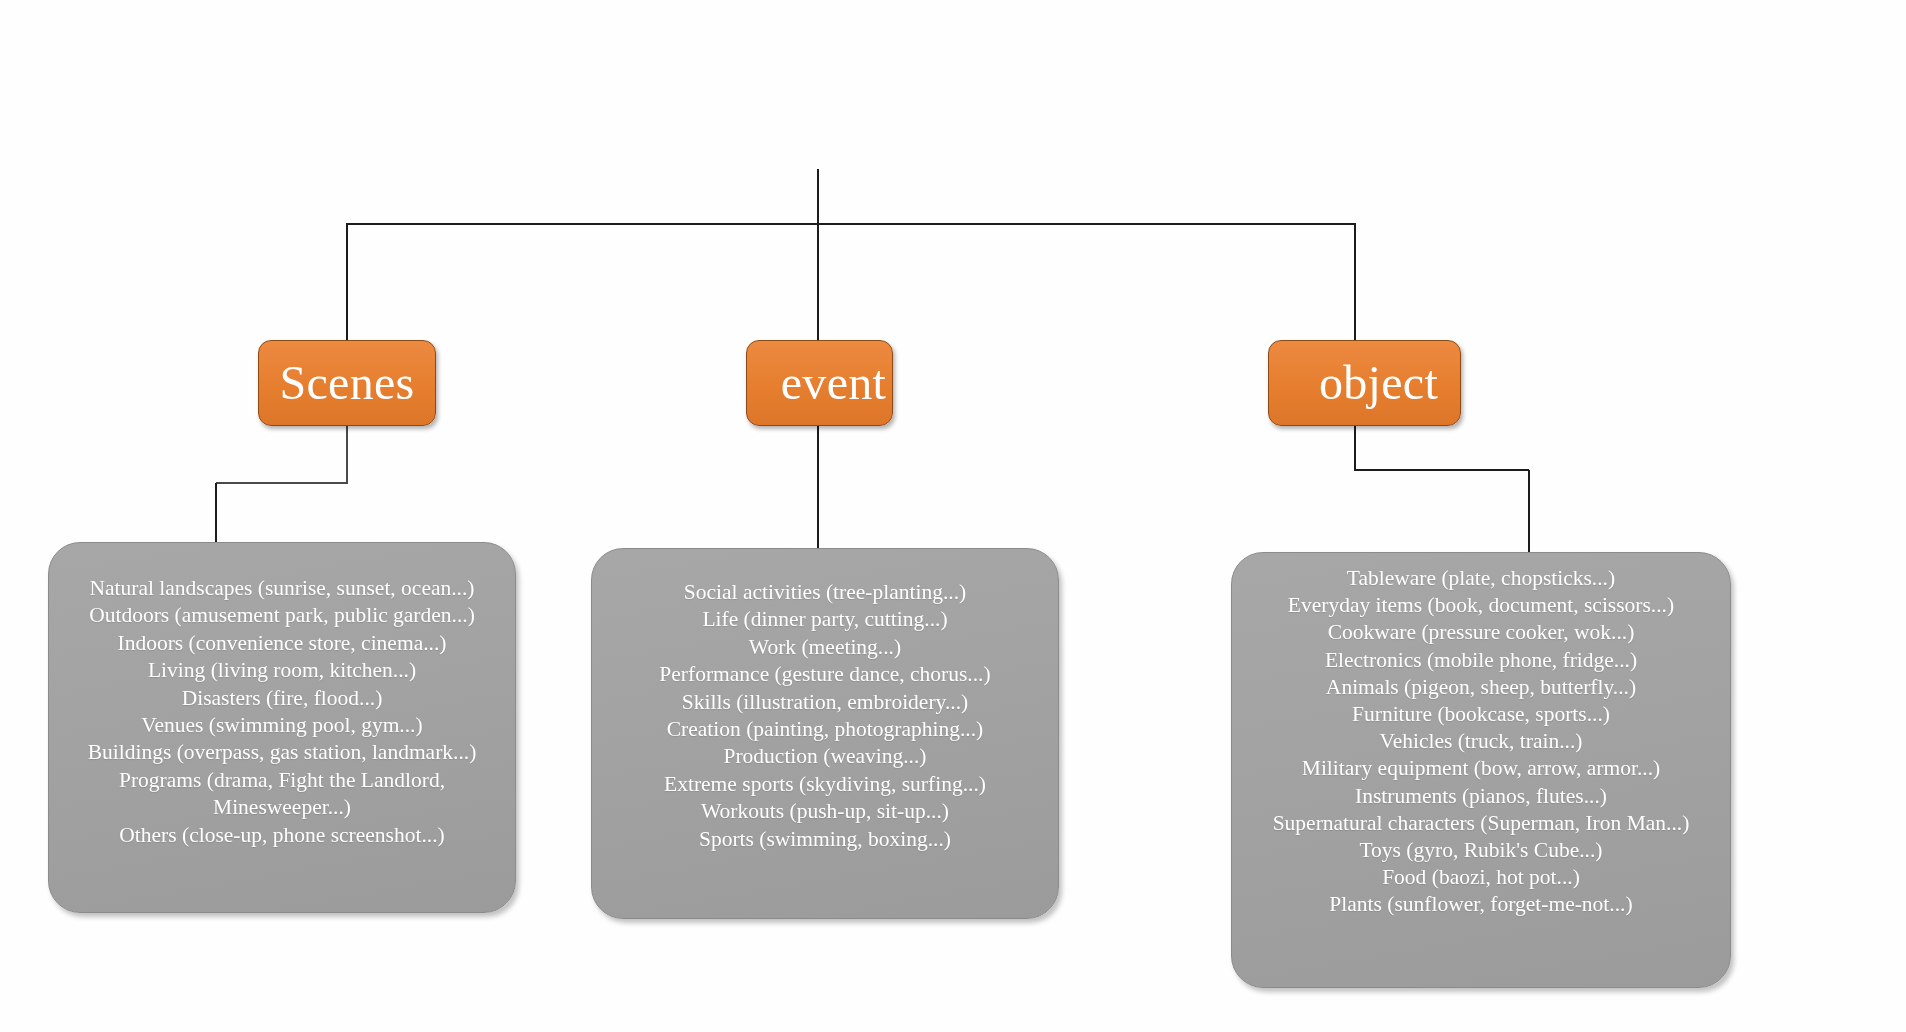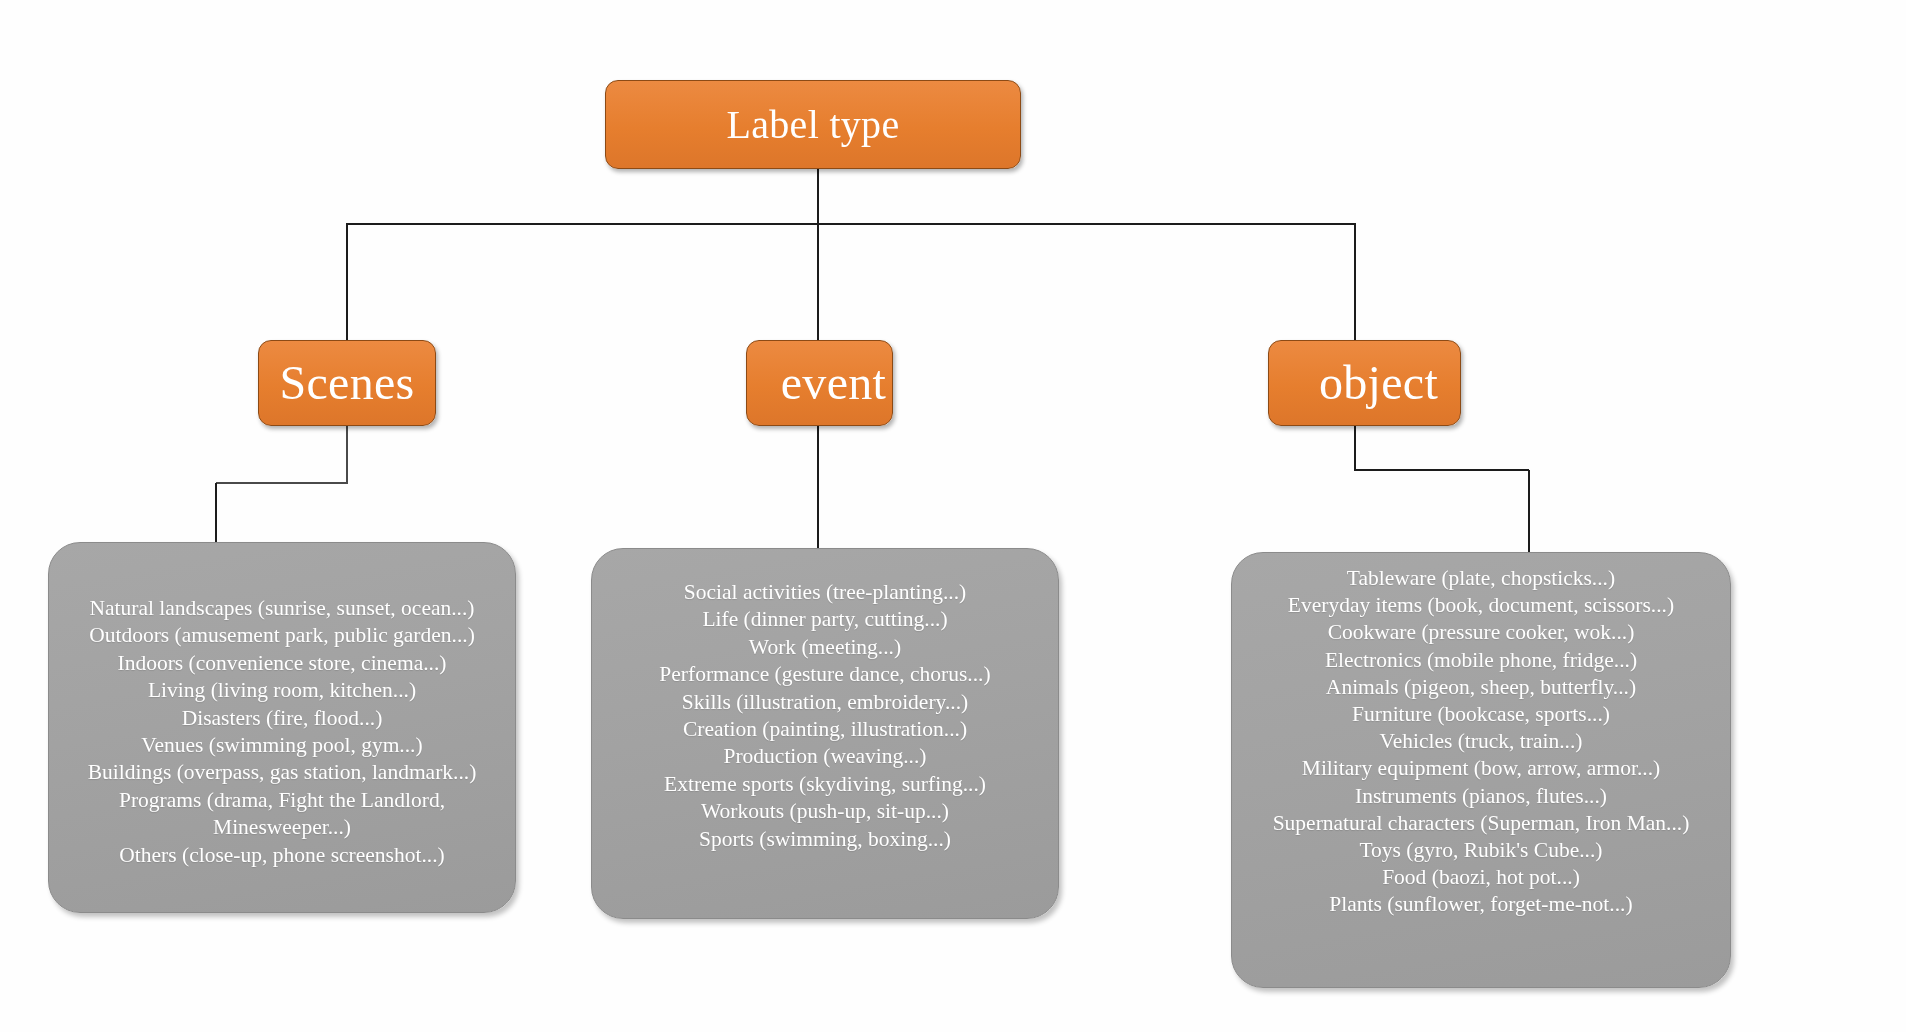--- a/index.html
+++ b/index.html
@@ -112,21 +112,21 @@
     white-space: nowrap;
     text-shadow: 0 1px 1px rgba(0,0,0,0.12);
   }
   .panel-gray .line.wrap { white-space: normal; }
 
   #panel-scenes {
     left: 48px;
     top: 542px;
     width: 468px;
     height: 371px;
-    padding-top: 52px;
+    padding-top: 32px;
   }
   #panel-event {
     left: 591px;
     top: 548px;
     width: 468px;
     height: 371px;
     padding-top: 30px;
   }
   #panel-object {
     left: 1231px;
@@ -158,23 +158,20 @@
     <line class="soft" x1="348" y1="483" x2="216" y2="483"></line>
     <line x1="216" y1="483" x2="216" y2="545"></line>
 
     <line x1="818" y1="426" x2="818" y2="551"></line>
 
     <line x1="1355" y1="426" x2="1355" y2="470"></line>
     <line x1="1354" y1="470" x2="1529" y2="470"></line>
     <line x1="1529" y1="470" x2="1529" y2="554"></line>
   </svg>
 
-  <div class="node-orange" id="node-root">
-    <span>Label type</span>
-  </div>
 
   <div class="node-orange" id="node-scenes">
     <span>Scenes</span>
   </div>
 
   <div class="node-orange" id="node-event">
     <span>event</span>
   </div>
 
   <div class="node-orange" id="node-object">
@@ -192,21 +189,21 @@
       <div class="line wrap" style="max-width: 372px;">Programs (drama, Fight the Landlord, Minesweeper...)</div>
       <div class="line">Others (close-up, phone screenshot...)</div>
     </div>
 
   <div class="panel-gray" id="panel-event">
       <div class="line">Social activities (tree-planting...)</div>
       <div class="line">Life (dinner party, cutting...)</div>
       <div class="line">Work (meeting...)</div>
       <div class="line">Performance (gesture dance, chorus...)</div>
       <div class="line">Skills (illustration, embroidery...)</div>
-      <div class="line">Creation (painting, illustration...)</div>
+      <div class="line">Creation (painting, photographing...)</div>
       <div class="line">Production (weaving...)</div>
       <div class="line">Extreme sports (skydiving, surfing...)</div>
       <div class="line">Workouts (push-up, sit-up...)</div>
       <div class="line">Sports (swimming, boxing...)</div>
     </div>
 
   <div class="panel-gray" id="panel-object">
       <div class="line">Tableware (plate, chopsticks...)</div>
       <div class="line">Everyday items (book, document, scissors...)</div>
       <div class="line">Cookware (pressure cooker, wok...)</div>

